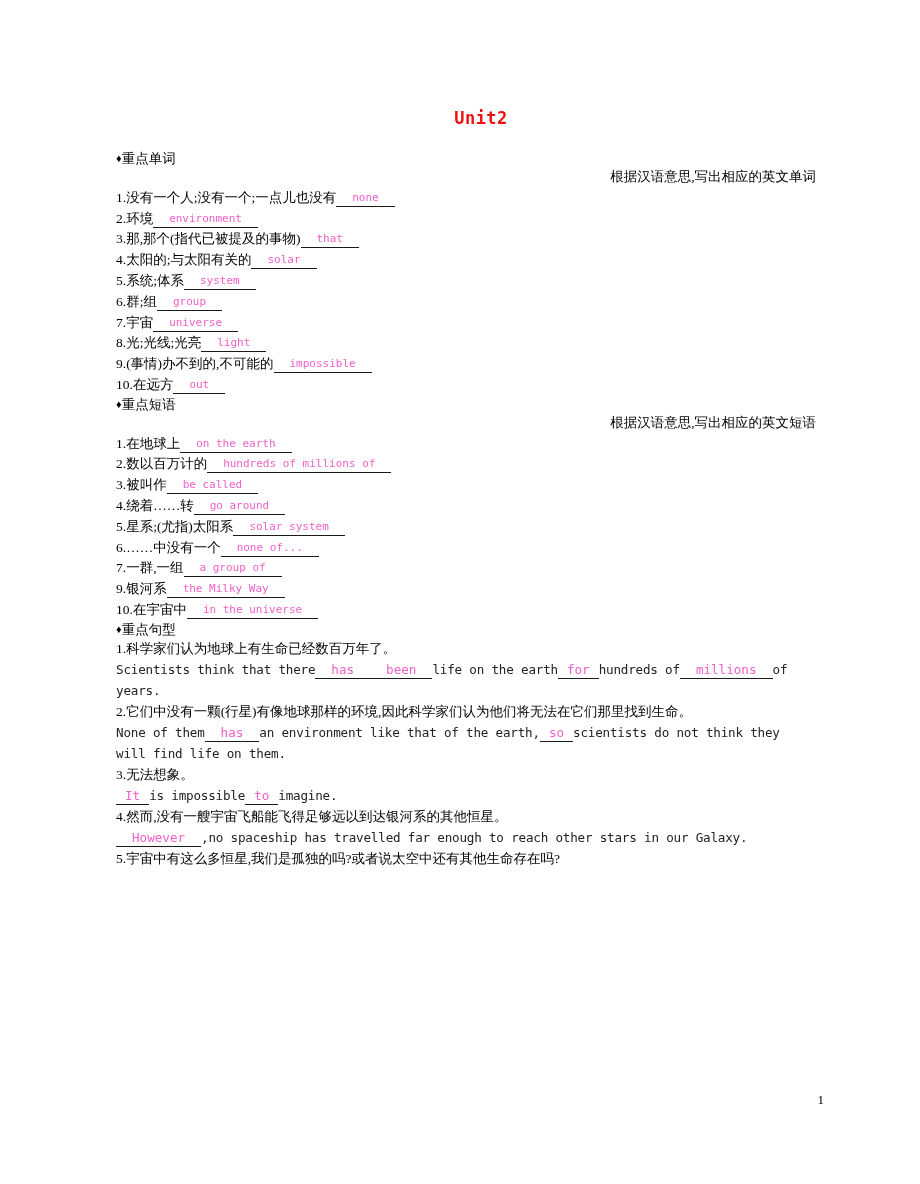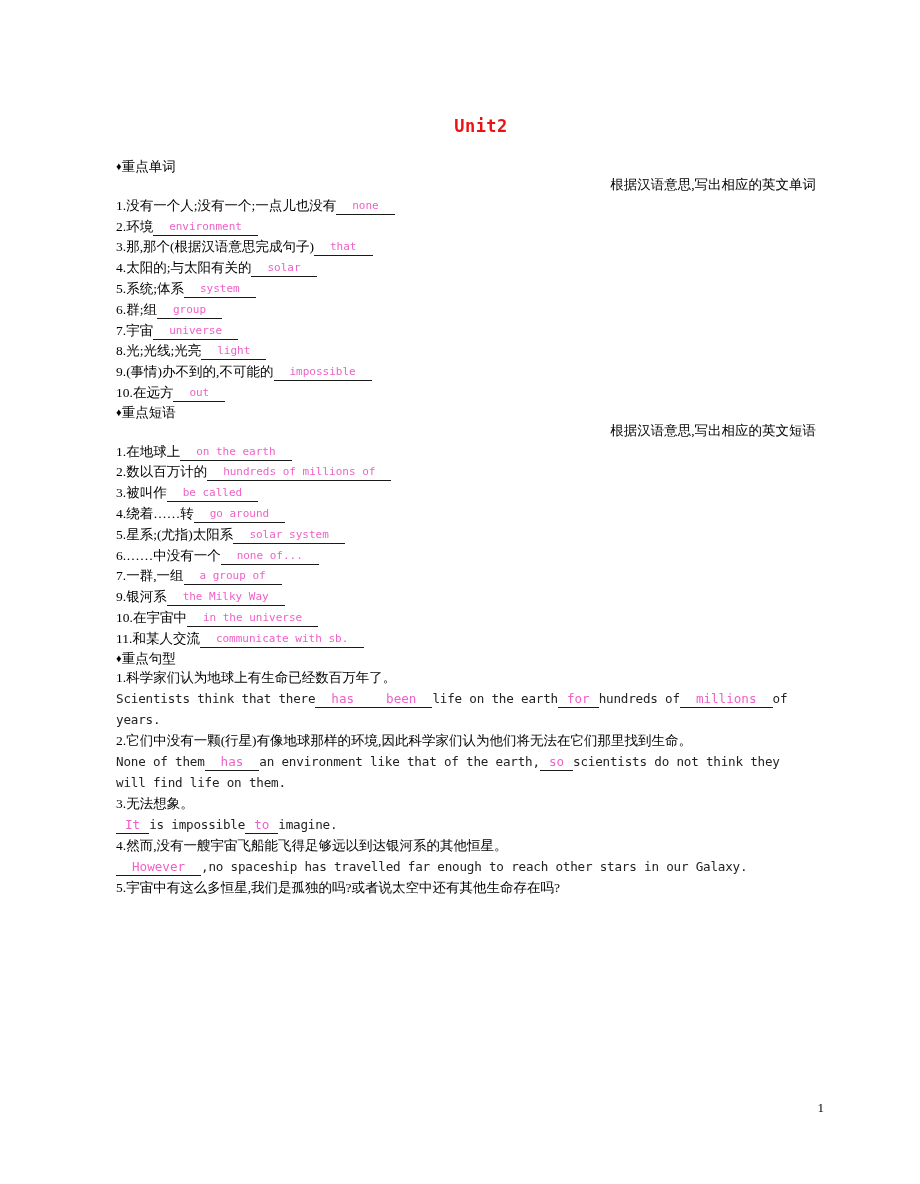--- a/index.html
+++ b/index.html
@@ -11,21 +11,21 @@
     width: 920px;
     height: 1184px;
     position: relative;
     font-family: "Liberation Serif", "DejaVu Serif", serif;
     color: #000000;
     overflow: hidden;
   }
 
   .page {
     position: absolute;
-    left: 0; top: 12px;
+    left: 0; top: 4px;
     width: 920px;
     height: 1002px;
   }
 
   .content {
     position: absolute;
     left: 116px;
     top: 104px;
     width: 700px;
   }
@@ -126,21 +126,21 @@
     <div class="doc-title">Unit2</div>
 
     <div class="sec-head">
       <span class="dia">♦</span><span>重点单词</span>
     </div>
     <div class="sec-sub">根据汉语意思,写出相应的英文单词</div>
 
     <div>
       <div class="item"><span>1.</span><span class="cn">没有一个人;没有一个;一点儿也没有</span><span class="blank pad-lg">none</span></div>
       <div class="item"><span>2.</span><span class="cn">环境</span><span class="blank pad-lg">environment</span></div>
-      <div class="item"><span>3.</span><span class="cn">那,那个(根据汉语意思完成句子)</span><span class="blank pad-lg">that</span></div>
+      <div class="item"><span>3.</span><span class="cn">那,那个(指代已被提及的事物)</span><span class="blank pad-lg">that</span></div>
       <div class="item"><span>4.</span><span class="cn">太阳的;与太阳有关的</span><span class="blank pad-lg">solar</span></div>
       <div class="item"><span>5.</span><span class="cn">系统;体系</span><span class="blank pad-lg">system</span></div>
       <div class="item"><span>6.</span><span class="cn">群;组</span><span class="blank pad-lg">group</span></div>
       <div class="item"><span>7.</span><span class="cn">宇宙</span><span class="blank pad-lg">universe</span></div>
       <div class="item"><span>8.</span><span class="cn">光;光线;光亮</span><span class="blank pad-lg">light</span></div>
       <div class="item"><span>9.</span><span class="cn">(事情)办不到的,不可能的</span><span class="blank pad-lg">impossible</span></div>
       <div class="item"><span>10.</span><span class="cn">在远方</span><span class="blank pad-lg">out</span></div>
     </div>
 
     <div class="sec-head">
@@ -151,21 +151,20 @@
     <div>
       <div class="item"><span>1.</span><span class="cn">在地球上</span><span class="blank pad-lg">on the earth</span></div>
       <div class="item"><span>2.</span><span class="cn">数以百万计的</span><span class="blank pad-lg">hundreds of millions of</span></div>
       <div class="item"><span>3.</span><span class="cn">被叫作</span><span class="blank pad-lg">be called</span></div>
       <div class="item"><span>4.</span><span class="cn">绕着……转</span><span class="blank pad-lg">go around</span></div>
       <div class="item"><span>5.</span><span class="cn">星系;(尤指)太阳系</span><span class="blank pad-lg">solar system</span></div>
       <div class="item"><span>6.</span><span class="cn">……中没有一个</span><span class="blank pad-lg">none of...</span></div>
       <div class="item"><span>7.</span><span class="cn">一群,一组</span><span class="blank pad-lg">a group of</span></div>
       <div class="item"><span>9.</span><span class="cn">银河系</span><span class="blank pad-lg">the Milky Way</span></div>
       <div class="item"><span>10.</span><span class="cn">在宇宙中</span><span class="blank pad-lg">in the universe</span></div>
-      <div class="item"><span>11.</span><span class="cn">和某人交流</span><span class="blank pad-lg">communicate with sb.</span></div>
     </div>
 
     <div class="sec-head">
       <span class="dia">♦</span><span>重点句型</span>
     </div>
 
     <div id="sentence-list">
         <div class="cn-line">1.科学家们认为地球上有生命已经数百万年了。</div>
         <div class="en-line"><span>Scientists think that there</span><span class="blank pad-lg">has</span><span class="blank pad-lg">been</span><span>life on the earth</span><span class="blank">for</span><span>hundreds of</span><span class="blank pad-lg">millions</span><span>of</span></div>
         <div class="en-line">years.</div>

